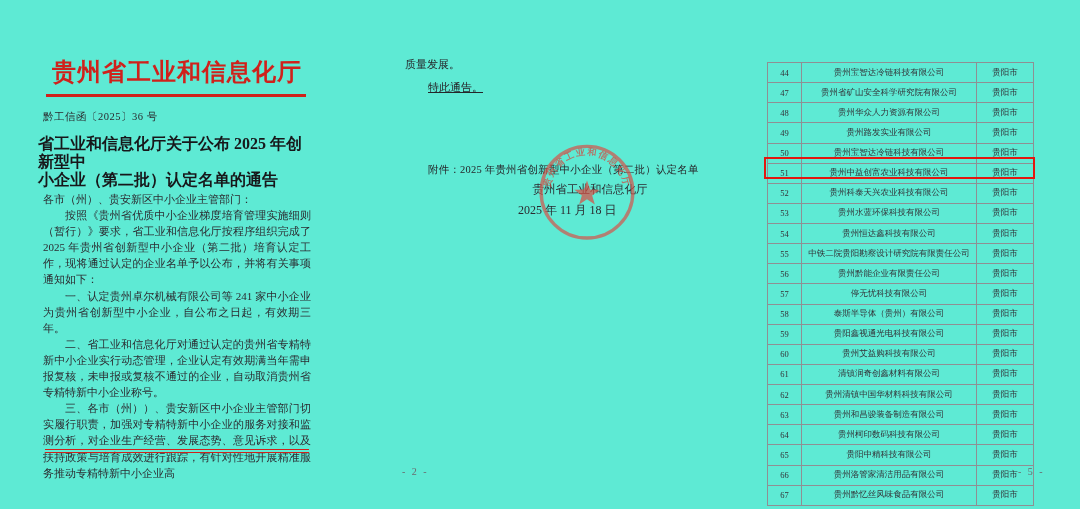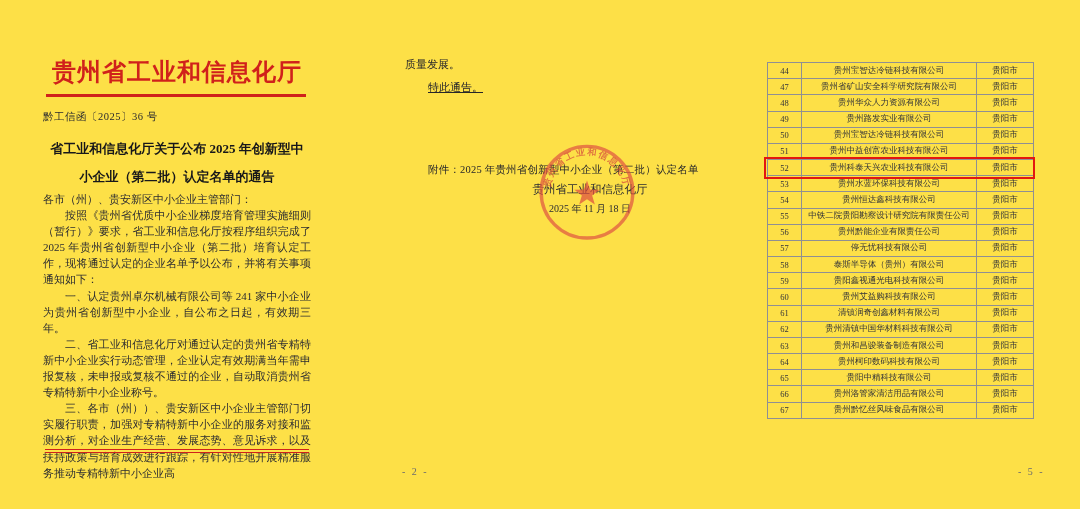--- a/index.html
+++ b/index.html
@@ -1,58 +1,58 @@
 <!DOCTYPE html>
 <html><head>
 <meta charset="utf-8">
 <style>
   html,body { margin:0; padding:0; background:#ffffff; }
   .canvas {
-    position:relative; width:1080px; height:509px; background:#fde047;
+    position:relative; width:1080px; height:509px; background:#5eead4;
     font-family:"Liberation Serif","DejaVu Serif",serif; color:#26262a; overflow:hidden;
   }
   
   .agency-header {
     position:absolute; left:43px; top:56px; width:268px; text-align:center;
     font-size:24px; font-weight:700; color:#d0211b; letter-spacing:1px; white-space:nowrap;
   }
   .header-rule {
     position:absolute; left:46px; top:94px; width:260px; height:3px; background:#d0211b;
   }
   .doc-number {
     position:absolute; left:43px; top:110px; width:258px; 
     font-size:10.5px; color:#2a2a2e; letter-spacing:0.5px;
   }
   .doc-title {
-    position:absolute; left:38px; top:135px; width:278px; text-align:center;
-    font-size:13px; font-weight:700; line-height:28px; color:#17171a; margin:0;
+    position:absolute; left:38px; top:135px; width:278px; text-align:left;
+    font-size:16px; font-weight:700; line-height:18px; color:#17171a; margin:0;
   }
   .body-block {
     position:absolute; left:43px; top:191px; width:268px;
     font-size:11px; line-height:16.1px; text-align:justify; color:#2b2b30;
   }
   .body-block p { margin:0; text-indent:2em; }
   .body-block p.no-indent { text-indent:0; }
   .page1-bottom-rule {
     position:absolute; left:45px; top:449px; width:264px; height:2px;
     border-top:1.5px solid #cf211b; border-bottom:1.5px solid #cf211b;
   }
   
   .closing-1 { position:absolute; left:405px; top:57px; font-size:11px; }
   .closing-2 { position:absolute; left:428px; top:80px; font-size:11px;text-decoration:underline; }
   .attachment-line { position:absolute; left:428px; top:115px; font-size:10.5px; letter-spacing:0.2px;margin-top:48px; }
   .signer { position:absolute; left:518px; top:182px; width:144px; text-align:center; font-size:11.5px; color:#2b2b30; }
-  .sign-date { position:absolute; left:518px; top:202px; width:144px; text-align:center; font-size:10px; color:#2b2b30; }
+  .sign-date { position:absolute; left:518px; top:202px; width:144px; text-align:left; font-size:12px; color:#2b2b30; }
   .seal { position:absolute; left:537px; top:139px; width:100px; height:103px; opacity:0.82; }
   .page-num { position:absolute; font-size:10px; color:#6a6a6e; letter-spacing:2px; }
   .page-num.p2 { left:402px; top:466px; }
   .page-num.p5 { left:1018px; top:466px; }
   
   .company-table {
-    position:absolute; left:767px; top:62px; width:266px; height:357px;
+    position:absolute; left:767px; top:62px; width:266px; height:444px;
     border-collapse:collapse; table-layout:fixed;
     font-family:"Liberation Serif","DejaVu Serif",serif;
   }
   .company-table td {
     border:1px solid #8f8f93; padding:0 2px; font-size:8.5px; color:#333338;
     text-align:center; vertical-align:middle; white-space:nowrap; overflow:hidden;
   }
   .col-no { width:34px; } .col-name { width:175px; } .col-city { width:57px; }
   .highlight-box {
     position:absolute; left:764px; top:157px; width:267px; height:18px;

